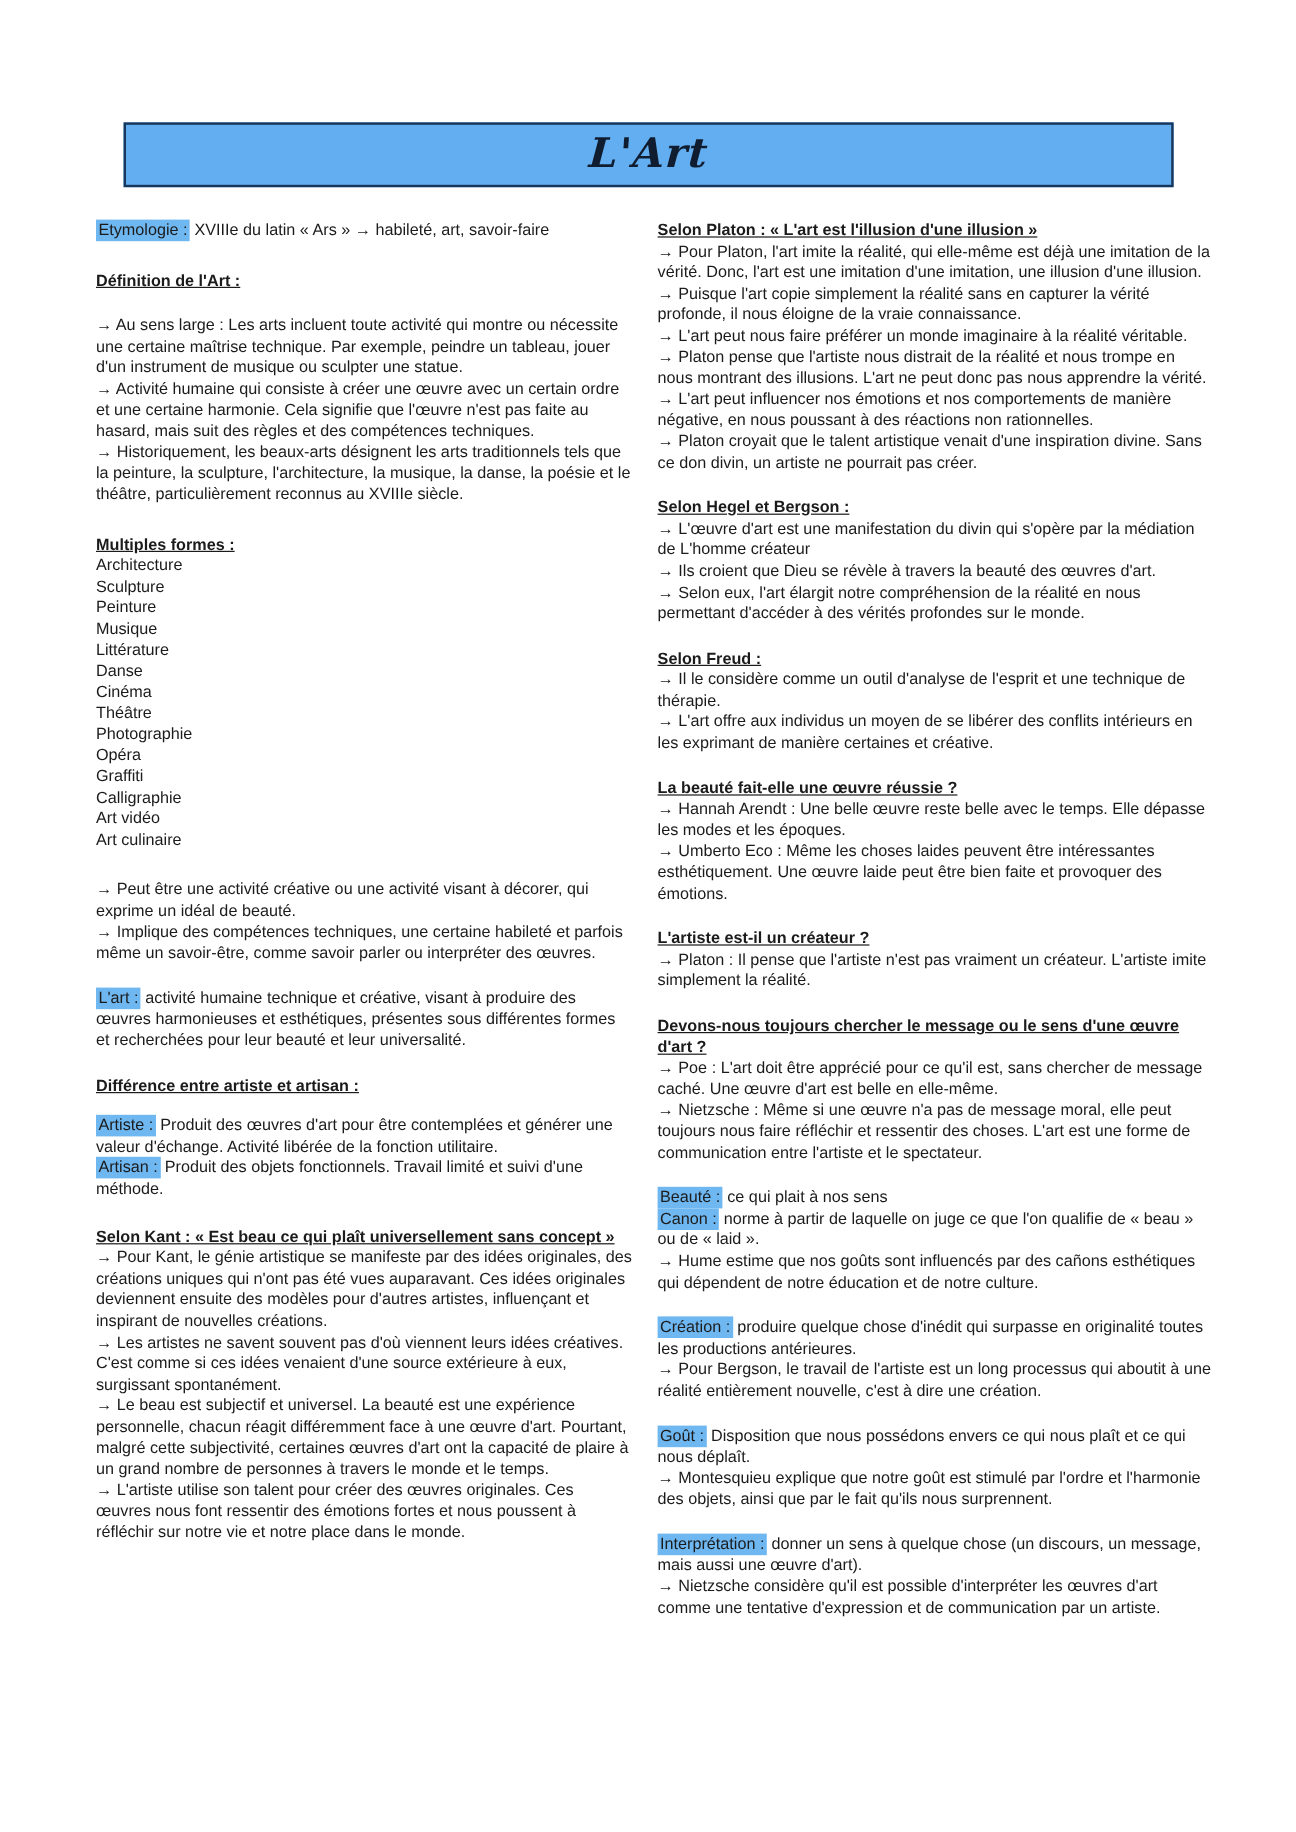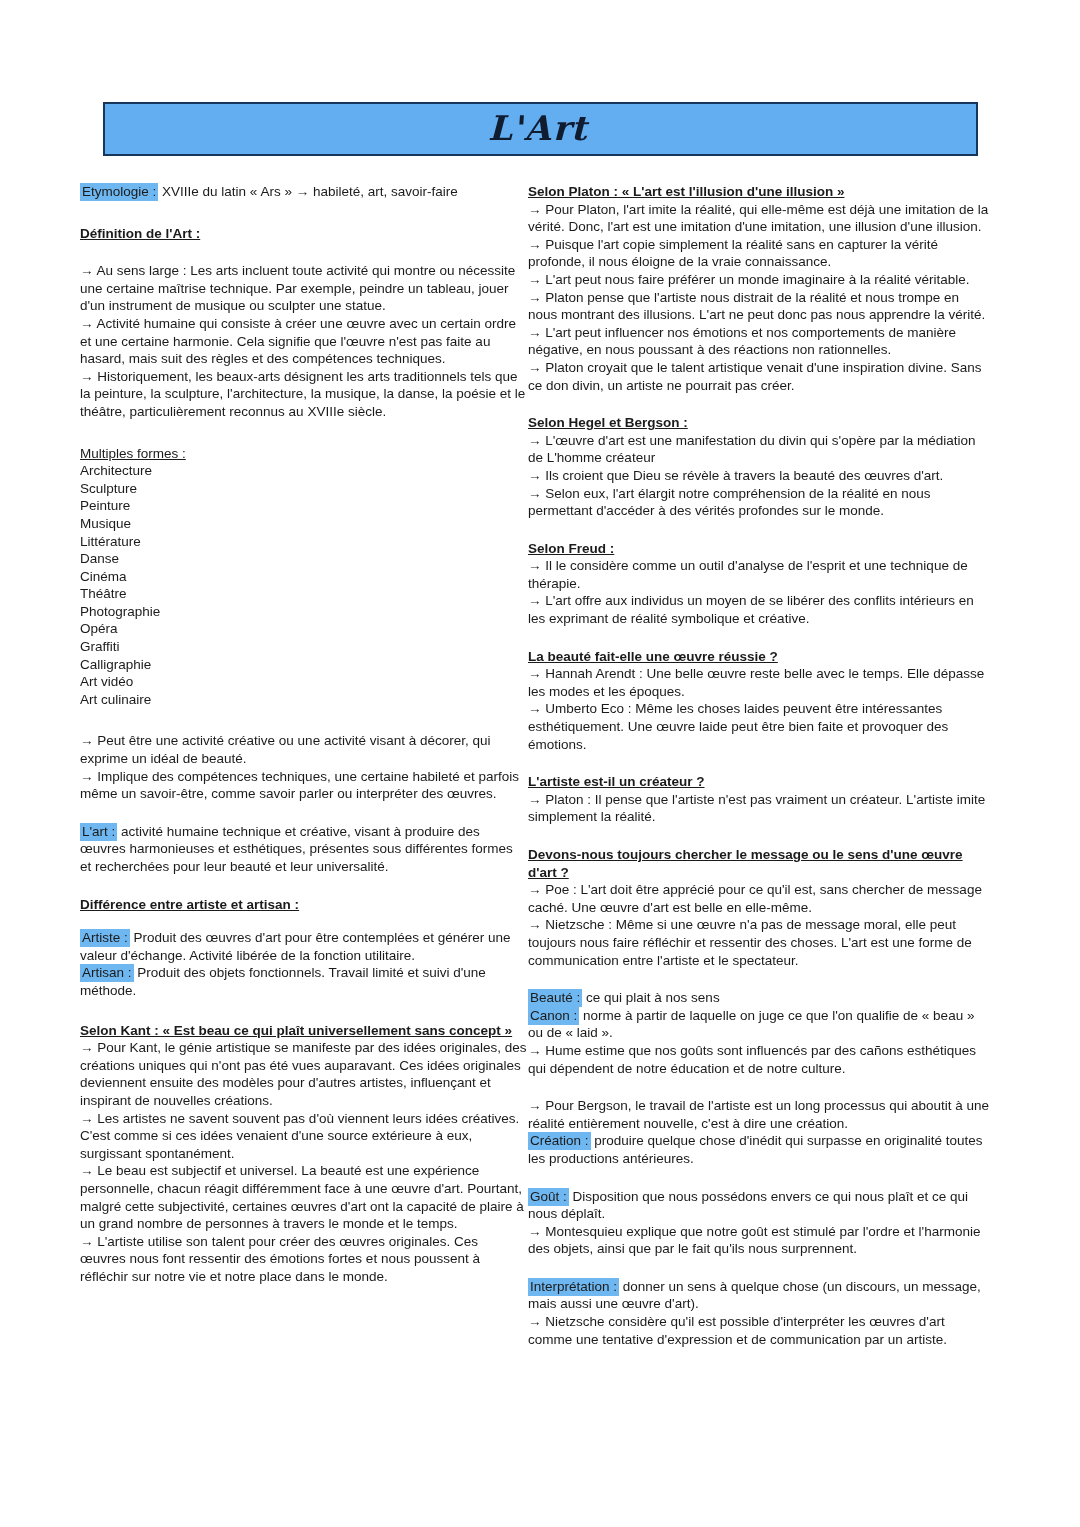--- a/index.html
+++ b/index.html
@@ -26,23 +26,23 @@
   }
   .banner-title{
     font-family:"DejaVu Serif","Liberation Serif",serif;
     font-style:italic;font-weight:bold;
     font-size:34px;letter-spacing:1px;
     color:#101c30;
     transform:skewX(-4deg);
   }
   .col{position:absolute;top:183px;}
   .col-left{left:80px;width:447px;}
-  .col-right{left:528px;width:462px;}
+  .col-right{left:548px;width:462px;}
   .heading{font-weight:bold;text-decoration:underline;}
-  .subheading{text-decoration:underline;}
+  .subheading{text-decoration:underline;font-weight:bold;}
   .para,.line{margin:0;}
   .hl{background:var(--highlight-blue);padding:1px 2px 2px 2px;}
   .bold{font-weight:normal;}
   .gap{width:100%;}
 </style>
 </head>
 <body>
 
 <div class="page">
   <div class="banner">
@@ -100,39 +100,39 @@
       <div class="para">→ L'art peut influencer nos émotions et nos comportements de manière négative, en nous poussant à des réactions non rationnelles.</div>
       <div class="para">→ Platon croyait que le talent artistique venait d'une inspiration divine. Sans ce don divin, un artiste ne pourrait pas créer.</div>
       <div class="gap" style="height: 20px;"></div>
       <div class="heading">Selon Hegel et Bergson :</div>
       <div class="para">→ L'œuvre d'art est une manifestation du divin qui s'opère par la médiation de L'homme créateur</div>
       <div class="para">→ Ils croient que Dieu se révèle à travers la beauté des œuvres d'art.</div>
       <div class="para">→ Selon eux, l'art élargit notre compréhension de la réalité en nous permettant d'accéder à des vérités profondes sur le monde.</div>
       <div class="gap" style="height: 20px;"></div>
       <div class="heading">Selon Freud :</div>
       <div class="para">→ Il le considère comme un outil d'analyse de l'esprit et une technique de thérapie.</div>
-      <div class="para">→ L'art offre aux individus un moyen de se libérer des conflits intérieurs en les exprimant de réalité symbolique et créative.</div>
+      <div class="para">→ L'art offre aux individus un moyen de se libérer des conflits intérieurs en les exprimant de manière certaines et créative.</div>
       <div class="gap" style="height: 20px;"></div>
       <div class="heading">La beauté fait-elle une œuvre réussie ?</div>
       <div class="para">→ Hannah Arendt : Une belle œuvre reste belle avec le temps. Elle dépasse les modes et les époques.</div>
       <div class="para">→ Umberto Eco : Même les choses laides peuvent être intéressantes esthétiquement. Une œuvre laide peut être bien faite et provoquer des émotions.</div>
       <div class="gap" style="height: 20px;"></div>
       <div class="heading">L'artiste est-il un créateur ?</div>
       <div class="para">→ Platon : Il pense que l'artiste n'est pas vraiment un créateur. L'artiste imite simplement la réalité.</div>
       <div class="gap" style="height: 20px;"></div>
       <div class="heading">Devons-nous toujours chercher le message ou le sens d'une œuvre d'art ?</div>
       <div class="para">→ Poe : L'art doit être apprécié pour ce qu'il est, sans chercher de message caché. Une œuvre d'art est belle en elle-même.</div>
       <div class="para">→ Nietzsche : Même si une œuvre n'a pas de message moral, elle peut toujours nous faire réfléchir et ressentir des choses. L'art est une forme de communication entre l'artiste et le spectateur.</div>
       <div class="gap" style="height: 20px;"></div>
       <div class="para"><span class="hl">Beauté :</span><span> ce qui plait à nos sens</span></div>
       <div class="para"><span class="hl">Canon :</span><span> norme à partir de laquelle on juge ce que l'on qualifie de « beau » ou de « laid ».</span></div>
       <div class="para">→ Hume estime que nos goûts sont influencés par des cañons esthétiques qui dépendent de notre éducation et de notre culture.</div>
       <div class="gap" style="height: 20px;"></div>
+      <div class="para"><span class="hl">Création :</span><span> produire quelque chose d'inédit qui surpasse en originalité toutes les productions antérieures.</span></div>
       <div class="para">→ Pour Bergson, le travail de l'artiste est un long processus qui aboutit à une réalité entièrement nouvelle, c'est à dire une création.</div>
-      <div class="para"><span class="hl">Création :</span><span> produire quelque chose d'inédit qui surpasse en originalité toutes les productions antérieures.</span></div>
       <div class="gap" style="height: 20px;"></div>
       <div class="para"><span class="hl">Goût :</span><span> Disposition que nous possédons envers ce qui nous plaît et ce qui nous déplaît.</span></div>
       <div class="para">→ Montesquieu explique que notre goût est stimulé par l'ordre et l'harmonie des objets, ainsi que par le fait qu'ils nous surprennent.</div>
       <div class="gap" style="height: 20px;"></div>
       <div class="para"><span class="hl">Interprétation :</span><span> donner un sens à quelque chose (un discours, un message, mais aussi une œuvre d'art).</span></div>
       <div class="para">→ Nietzsche considère qu'il est possible d'interpréter les œuvres d'art comme une tentative d'expression et de communication par un artiste.</div>
     </div>
 </div>
 
 </body></html>

